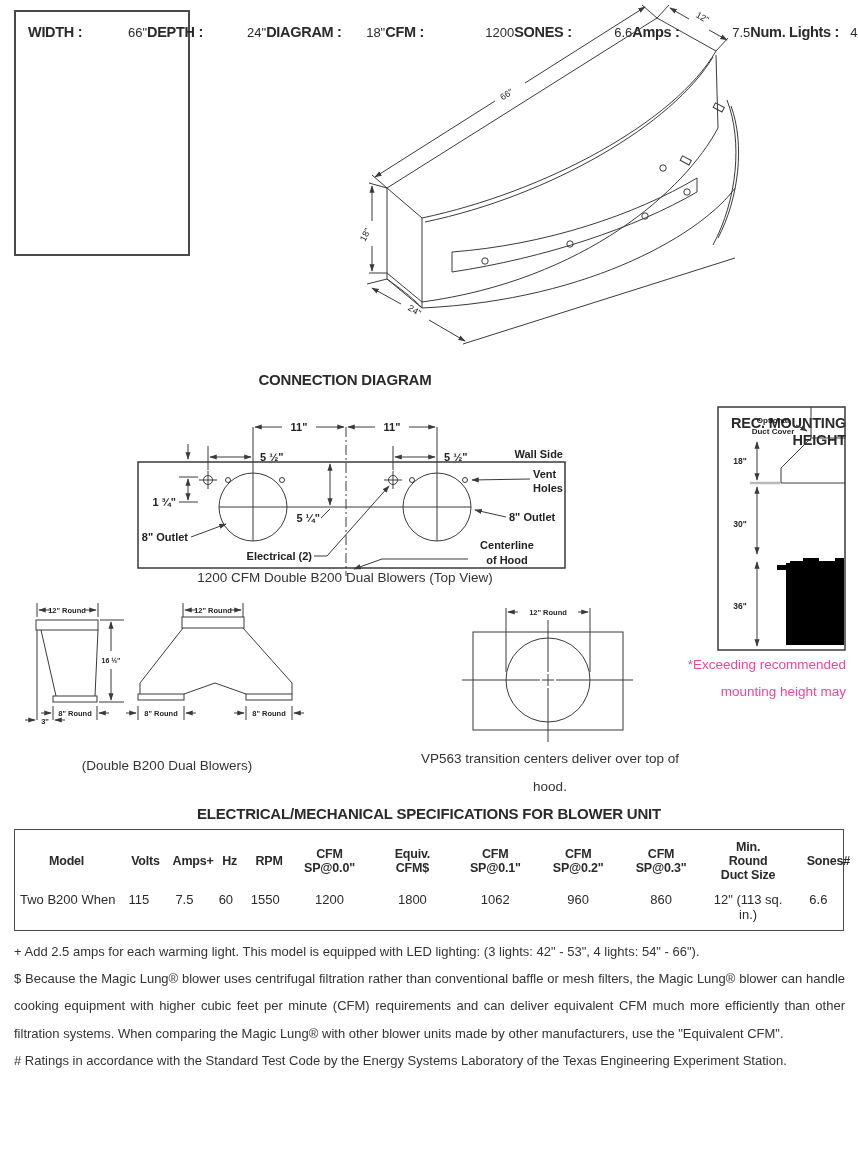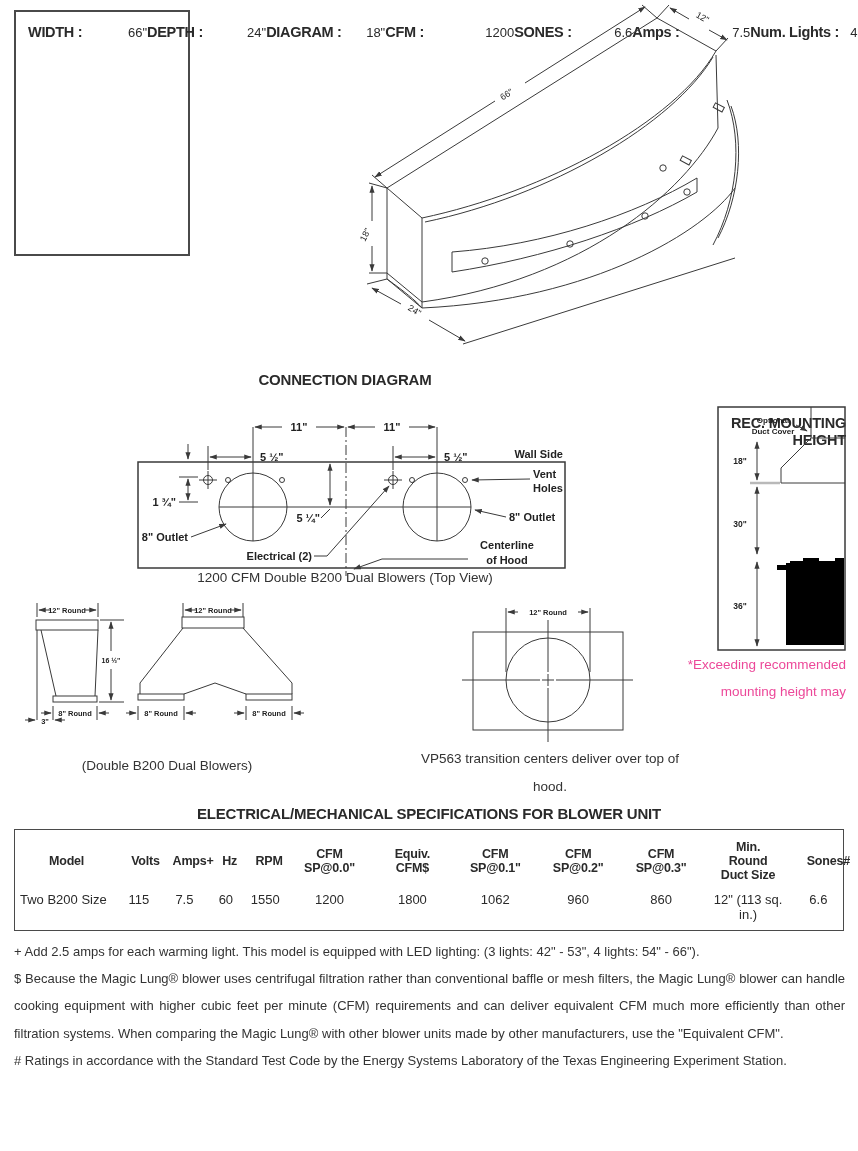--- a/index.html
+++ b/index.html
@@ -355,21 +355,21 @@
         <th>CFM SP@0.1"</th>
         <th>CFM SP@0.2"</th>
         <th>CFM SP@0.3"</th>
         <th>Min. Round
 Duct Size</th>
         <th>Sones#</th>
       </tr>
     </thead>
     <tbody>
       <tr>
-        <td class="model">Two B200 Size</td>
+        <td class="model">Two B200 When</td>
         <td>115</td>
         <td>7.5</td>
         <td>60</td>
         <td>1550</td>
         <td>1200</td>
         <td>1800</td>
         <td>1062</td>
         <td>960</td>
         <td>860</td>
         <td>12" (113 sq. in.)</td>

